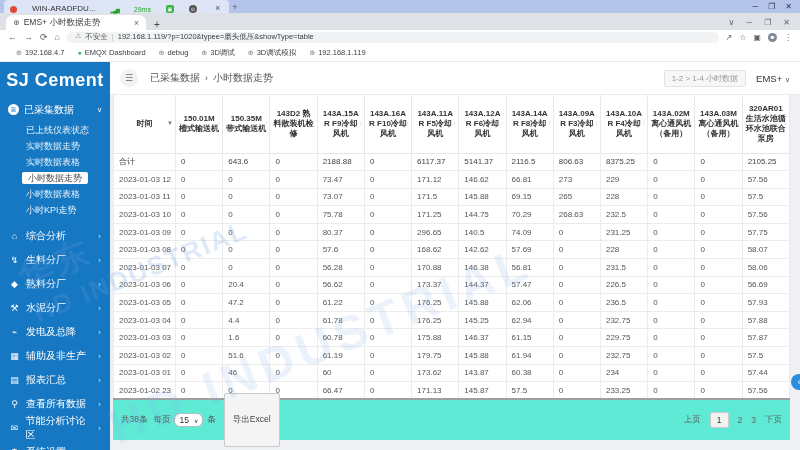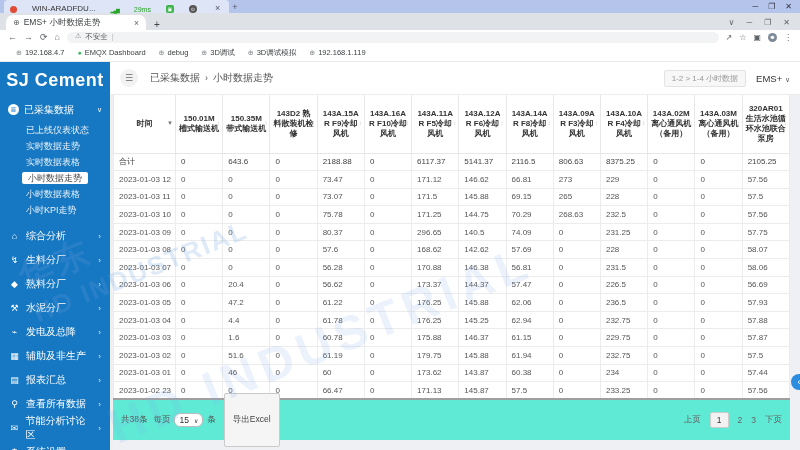--- a/index.html
+++ b/index.html
@@ -140,20 +140,21 @@
 
   <div class="chrome-addr">
     <span>←</span>
     <span>→</span>
     <span>⟳</span>
     <span>⌂</span>
     <div class="url-pill">
       <span class="warn">⚠</span>
       <span>不安全</span>
       <span class="sep">|</span>
+      <span class="url-text">192.168.1.119/?p=1020&amp;typee=磨头低压&amp;showType=table</span>
     </div>
     <div class="addr-right">
       <span>↗</span>
       <span>☆</span>
       <span>▣</span>
       <span class="avatar">☻</span>
       <span>⋮</span>
     </div>
   </div>
 

